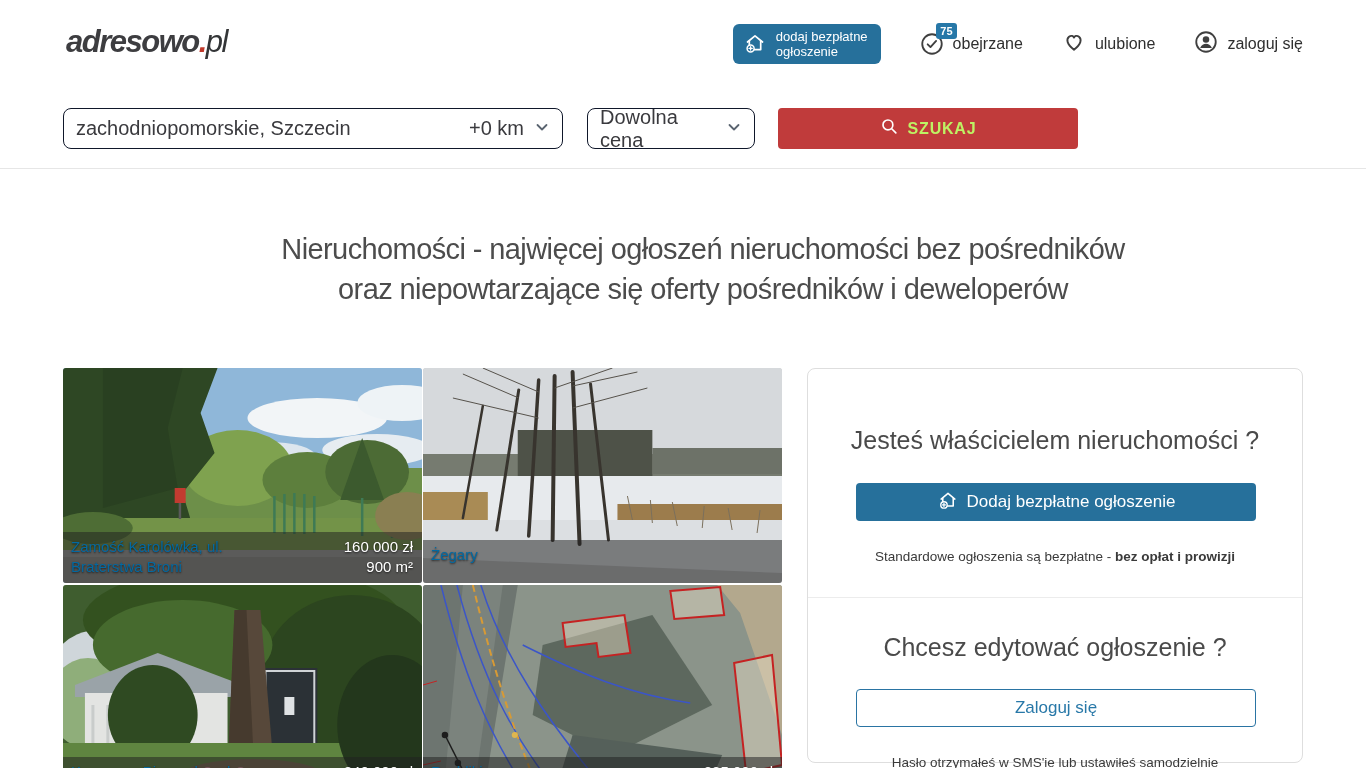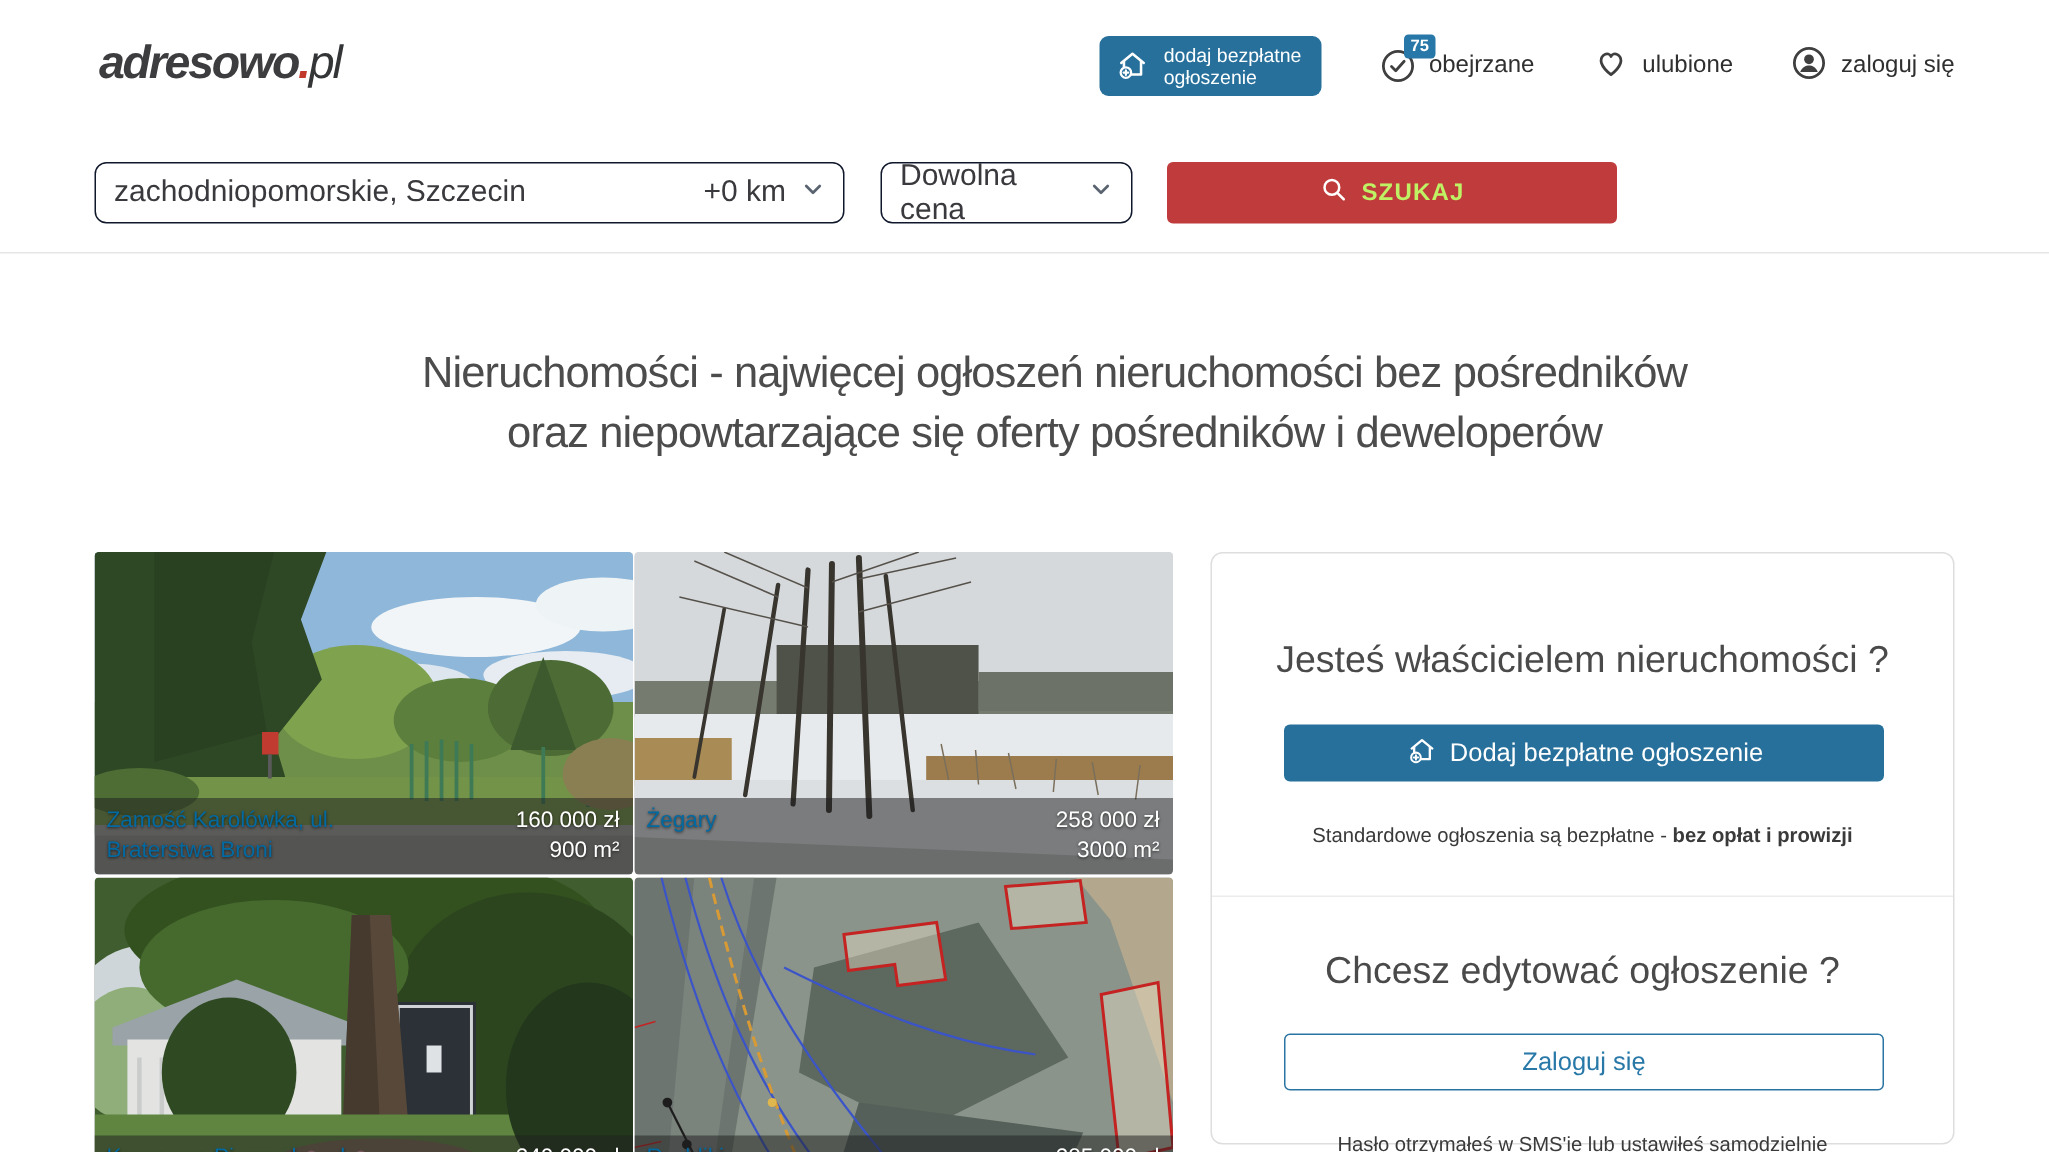--- a/index.html
+++ b/index.html
@@ -244,24 +244,20 @@
           <line x1="210" y1="152" x2="205" y2="128"></line>
             <line x1="230" y1="155" x2="228" y2="132"></line>
           <line x1="255" y1="158" x2="250" y2="134"></line>
             <line x1="280" y1="160" x2="282" y2="138"></line>
           <line x1="310" y1="162" x2="306" y2="140"></line>
             <line x1="335" y1="165" x2="338" y2="142"></line>
         </g>
       </svg>
       <div class="overlay">
         <div class="loc">Żegary</div>
-        <div class="pa">
-          <div>258 000 zł</div>
-          <div>3000 m²</div>
-        </div>
       </div>
     </article>
 
     <article class="card">
       <svg viewBox="0 0 360 215" preserveAspectRatio="none">
         <rect width="360" height="215" fill="#3f5d2f"></rect>
         <ellipse cx="35" cy="105" rx="55" ry="60" fill="#cfd6da"></ellipse>
         <ellipse cx="25" cy="118" rx="40" ry="45" fill="#8fae7a"></ellipse>
         <ellipse cx="180" cy="35" rx="160" ry="55" fill="#33511f"></ellipse>
         <ellipse cx="290" cy="90" rx="90" ry="80" fill="#2c451f"></ellipse>

